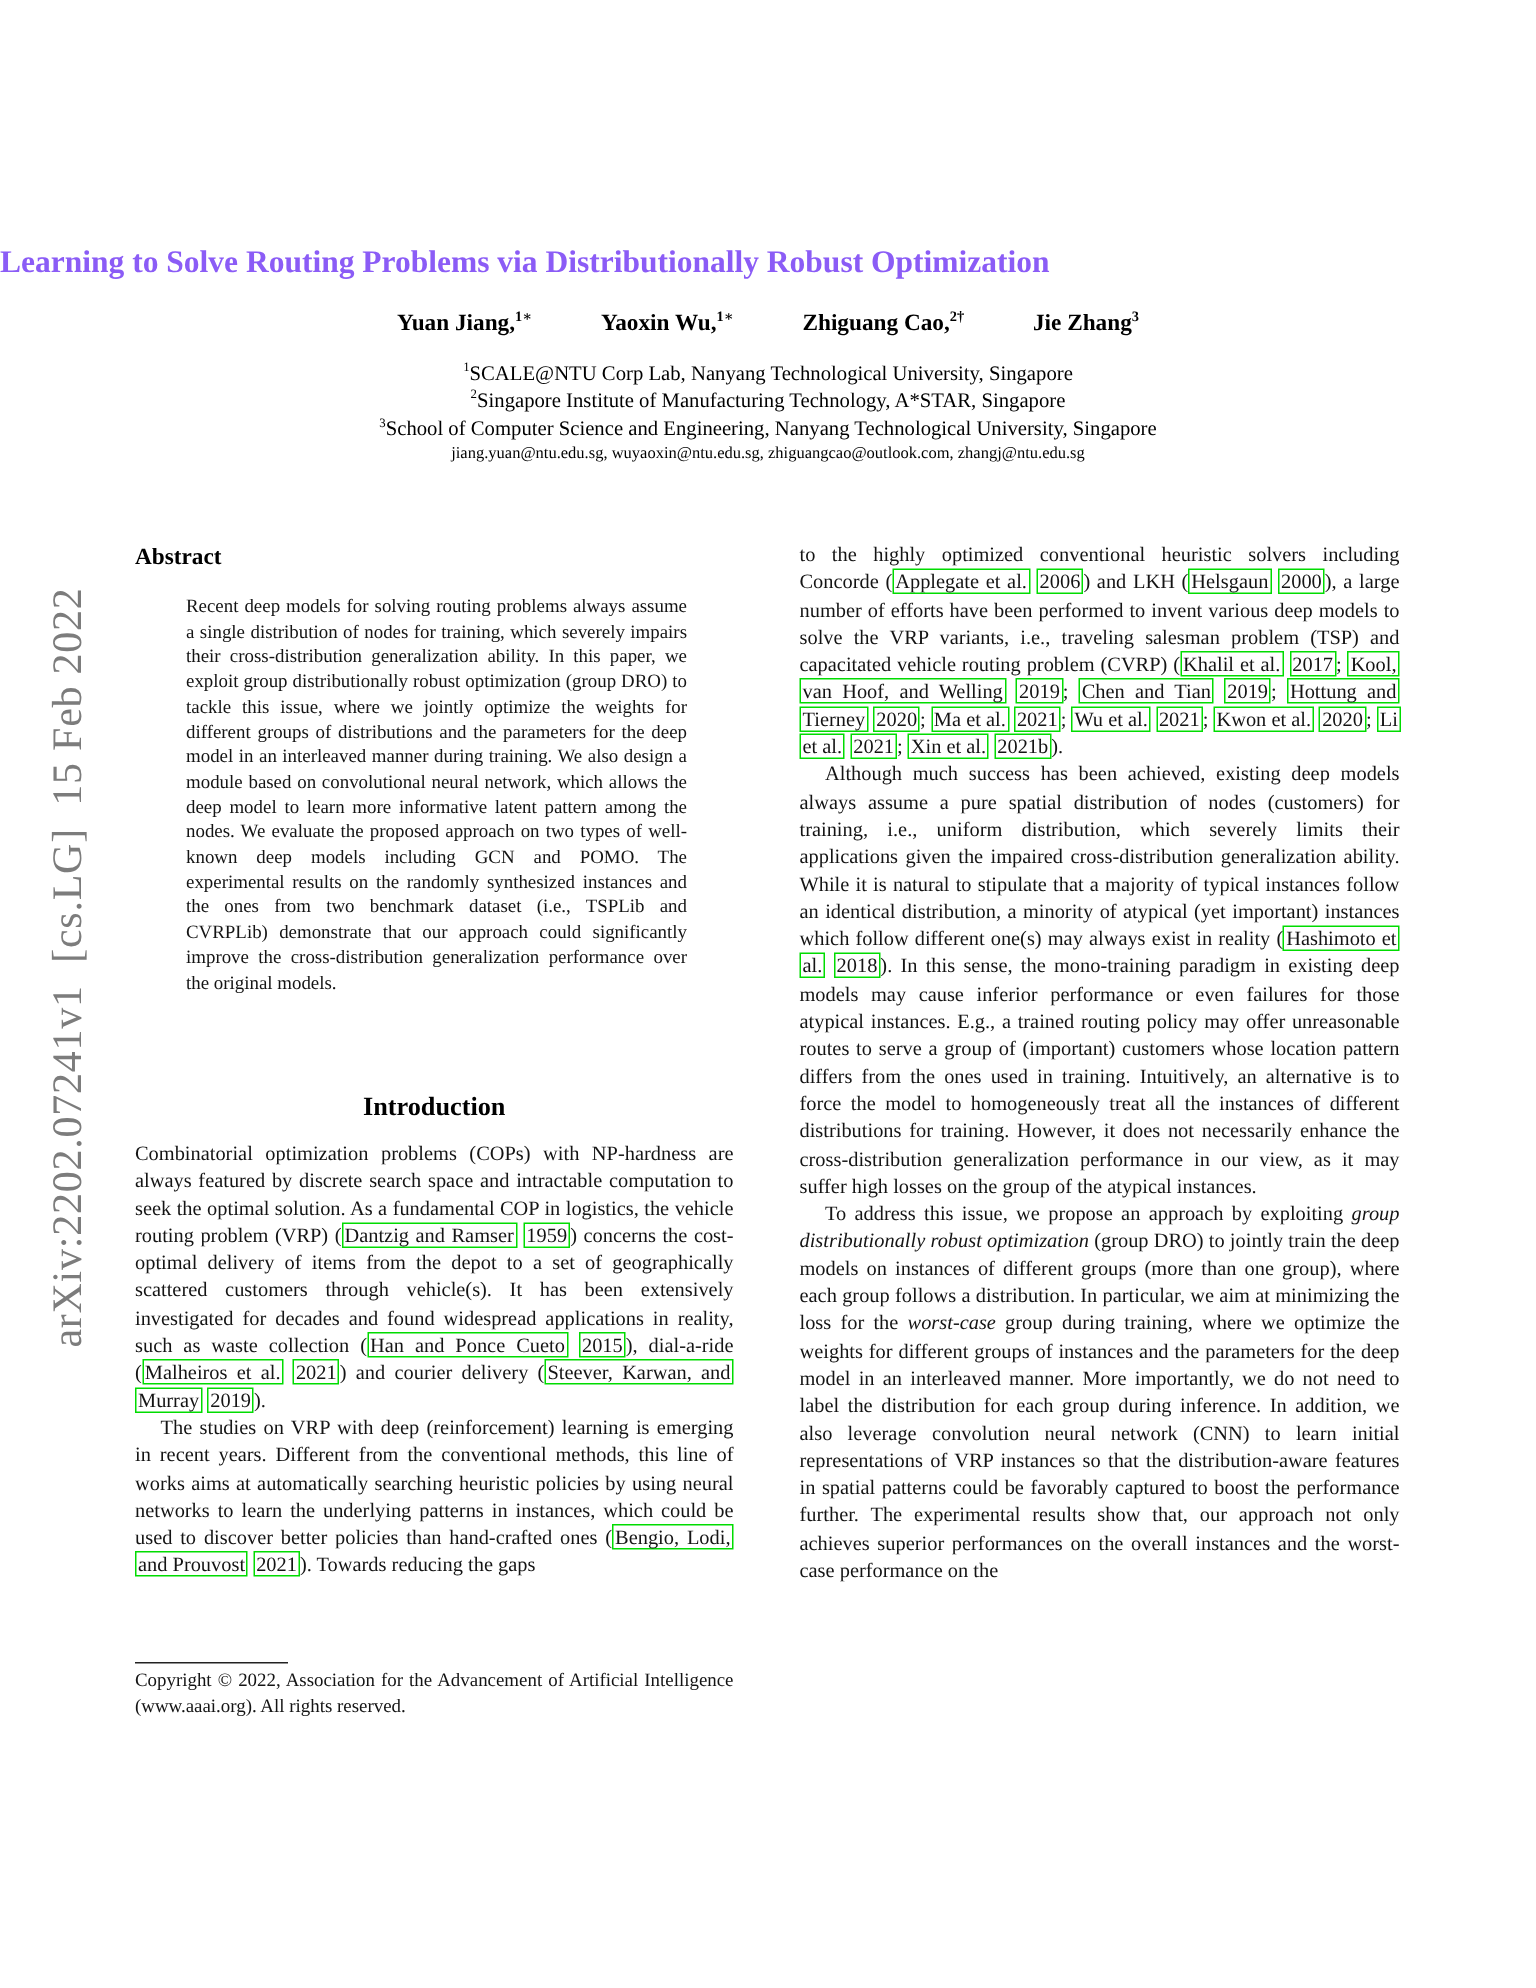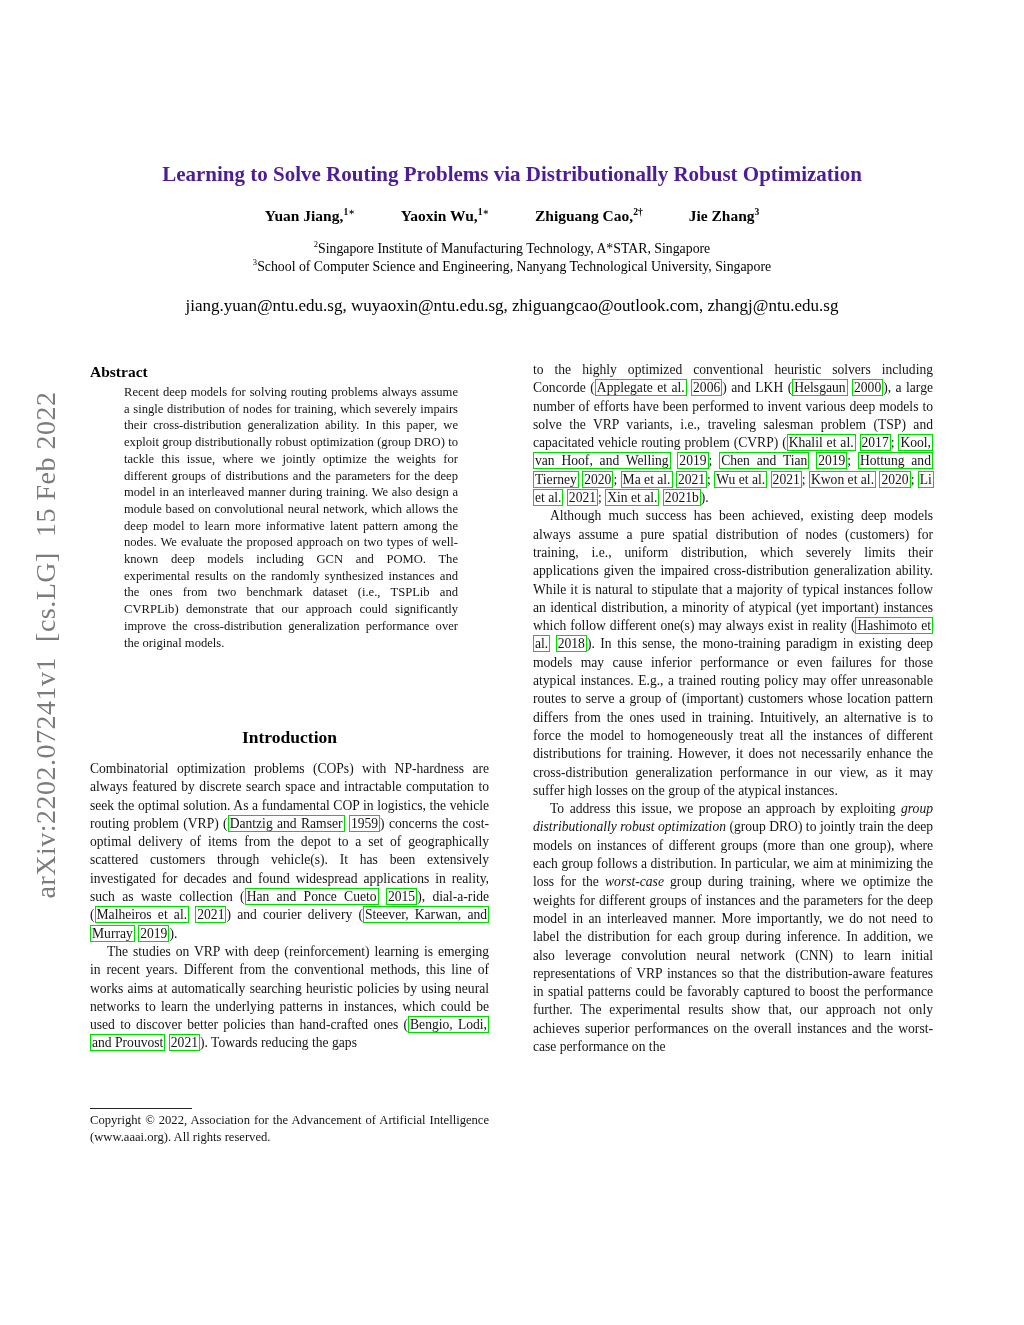--- a/index.html
+++ b/index.html
@@ -15,42 +15,42 @@
   }
   .watermark{
     position:absolute;left:46px;top:645px;
     transform:translate(-50%,-50%) rotate(-90deg);
     white-space:pre;
     font-size:28px;letter-spacing:.5px;
     color:var(--watermark-color);
   }
   .title{
     position:absolute;left:0;top:162px;width:1024px;
-    text-align:center;font-size:21px;font-weight:bold;color:#4c1d95;
+    font-size:21px;font-weight:bold;color:#8b5cf6;
   }
   .authors{
     position:absolute;left:0;top:207px;width:1024px;
     text-align:center;font-size:15.5px;font-weight:bold;color:#000;
   }
   .authors .author{margin:0 21px;}
   sup{font-size:.62em;line-height:0;}
   .affiliations{
     position:absolute;left:0;top:240px;width:1024px;
     text-align:center;font-size:13.8px;line-height:18.4px;color:#000;
   }
   .emails{
     position:absolute;left:0;top:296px;width:1024px;
-    text-align:center;font-size:17px;color:#000;
+    text-align:center;font-size:11px;color:#000;
   }
   .abstract-heading{
     position:absolute;left:90px;top:363px;width:399px;
     text-align:left;font-size:15.5px;font-weight:bold;color:#000;
   }
   .abstract-body{
-    position:absolute;left:124px;top:384px;width:334px;
+    position:absolute;left:124px;top:396px;width:334px;
     font-size:12.6px;line-height:16.7px;text-align:justify;
   }
   .intro-heading{
     position:absolute;left:90px;top:727px;width:399px;
     text-align:center;font-size:17.5px;font-weight:bold;color:#000;
   }
   .left-body{
     position:absolute;left:90px;top:760px;width:399px;
   }
   .right-body{
@@ -85,20 +85,21 @@
 <div class="title">Learning to Solve Routing Problems via Distributionally Robust Optimization</div>
 
 <div class="authors">
   <span class="author"><span>Yuan Jiang,</span><sup>1∗</sup></span>
   <span class="author"><span>Yaoxin Wu,</span><sup>1∗</sup></span>
   <span class="author"><span>Zhiguang Cao,</span><sup>2†</sup></span>
   <span class="author"><span>Jie Zhang</span><sup>3</sup></span>
 </div>
 
 <div class="affiliations">
+  <div><sup>1</sup><span>SCALE@NTU Corp Lab, Nanyang Technological University, Singapore</span></div>
   <div><sup>2</sup><span>Singapore Institute of Manufacturing Technology, A*STAR, Singapore</span></div>
   <div><sup>3</sup><span>School of Computer Science and Engineering, Nanyang Technological University, Singapore</span></div>
 </div>
 
 <div class="emails">jiang.yuan@ntu.edu.sg, wuyaoxin@ntu.edu.sg, zhiguangcao@outlook.com, zhangj@ntu.edu.sg</div>
 
 <div class="abstract-heading">Abstract</div>
 <div class="abstract-body">Recent deep models for solving routing problems always assume a single distribution of nodes for training, which severely impairs their cross-distribution generalization ability. In this paper, we exploit group distributionally robust optimization (group DRO) to tackle this issue, where we jointly optimize the weights for different groups of distributions and the parameters for the deep model in an interleaved manner during training. We also design a module based on convolutional neural network, which allows the deep model to learn more informative latent pattern among the nodes. We evaluate the proposed approach on two types of well-known deep models including GCN and POMO. The experimental results on the randomly synthesized instances and the ones from two benchmark dataset (i.e., TSPLib and CVRPLib) demonstrate that our approach could significantly improve the cross-distribution generalization performance over the original models.</div>
 
 <div class="intro-heading">Introduction</div>

